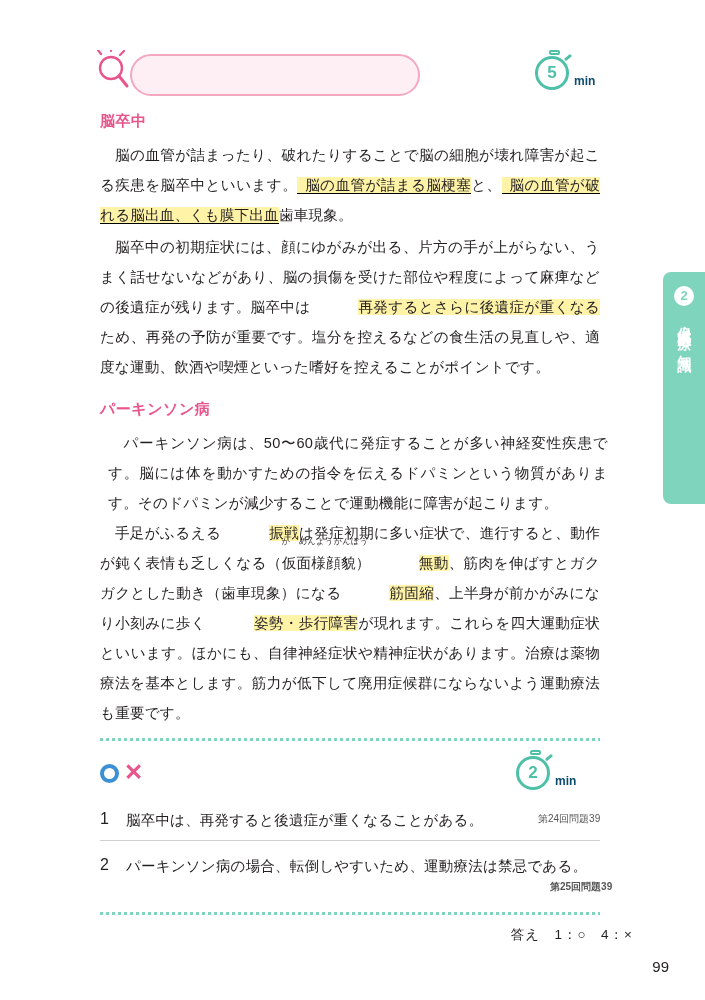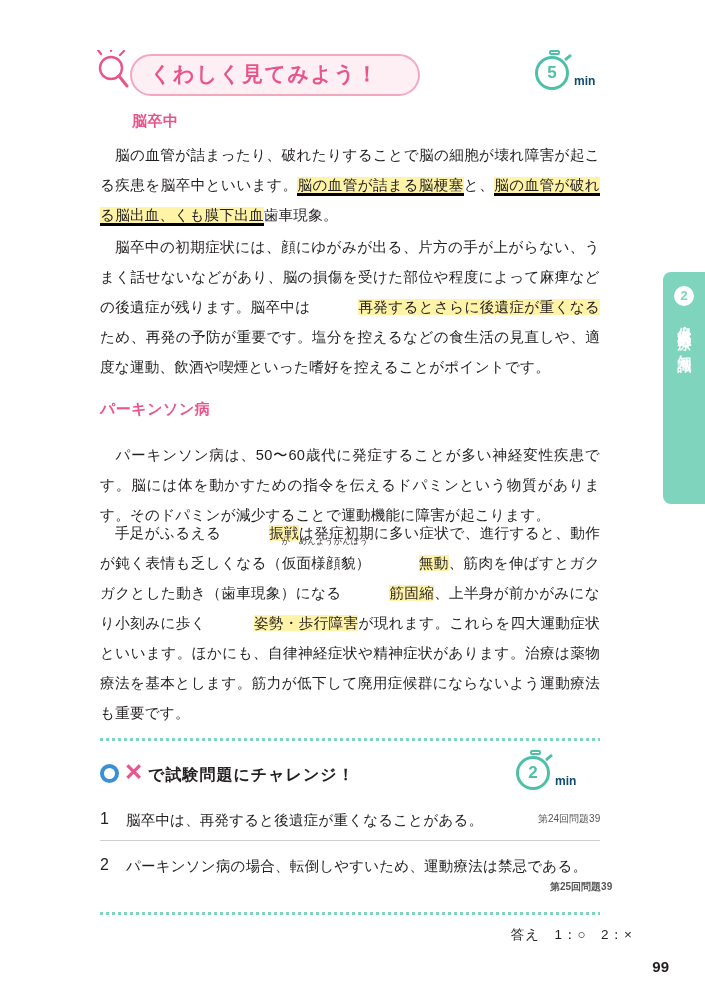--- a/index.html
+++ b/index.html
@@ -103,40 +103,41 @@
   #timer-main-unit { left: 574px; top: 74px; }
 
   
   .section-title {
     position: absolute;
     font-size: 15px;
     font-weight: bold;
     color: #e8558c;
     letter-spacing: 0.5px;
   }
-  #title-stroke { left: 100px; top: 112px; margin-left: 32px; }
+  #title-stroke { left: 100px; top: 112px; }
   #title-parkinson { left: 100px; top: 400px; }
 
   .para {
     position: absolute;
     left: 100px;
     width: 500px;
     font-size: 14.6px;
     line-height: 30px;
     letter-spacing: 0.2px;
     color: #231f20;
     text-align: justify;
   }
   .para span.hl {
     background: #fff3a8;
     margin-left: 48px;
   }
   .para span.hl-u {
     background: #fff3a8;
-    border-bottom: 3px solid #000000;
+    border-bottom: 1px solid #000000;
+    padding-left: 8px;
   }
 
   .ruby-wrap {
     position: relative;
     display: inline-block;
   }
   .ruby-text {
     position: absolute;
     left: 0;
     top: -11px;
@@ -144,21 +145,21 @@
     text-align: center;
     font-size: 8px;
     line-height: 9px;
     letter-spacing: 0.5px;
     color: #231f20;
     white-space: nowrap;
   }
 
   #p1 { top: 140px; }
   #p2 { top: 232px; }
-  #p3 { top: 440px; }
+  #p3 { top: 428px; margin-left: 8px; }
   #p4 { top: 518px; }
 
   
   .side-tab {
     position: absolute;
     right: 0;
     top: 272px;
     width: 42px;
     height: 232px;
     background: #7fd4bd;
@@ -294,40 +295,39 @@
     letter-spacing: 1px;
     color: #231f20;
     white-space: nowrap;
   }
 
   .folio {
     position: absolute;
     right: 36px;
     top: 958px;
     font-size: 15px;
-    font-weight: bold;
+    font-weight: normal;
     color: #231f20;
     text-align: right;
   }
 </style>
 </head>
 <body>
 
 <div class="page">
 
   <div class="heading-row">
     <svg class="lamp-icon" viewBox="0 0 40 44">
       <line x1="7" y1="4" x2="4" y2="0" stroke="#e8558c" stroke-width="2.2" stroke-linecap="round"></line>
       <line x1="17" y1="1" x2="17" y2="-3" stroke="#e8558c" stroke-width="2.2" stroke-linecap="round"></line>
       <line x1="26" y1="5" x2="30" y2="1" stroke="#e8558c" stroke-width="2.2" stroke-linecap="round"></line>
       <circle cx="17" cy="18" r="11" fill="none" stroke="#e8558c" stroke-width="2.4"></circle>
       <line x1="25" y1="26" x2="33" y2="36" stroke="#e8558c" stroke-width="3" stroke-linecap="round"></line>
     </svg>
     <div class="heading-pill"></div>
-    <div class="heading-text">くわしく見てみよう！</div>
   </div>
 
   <div class="timer" id="timer-main">5</div>
   <div class="timer-unit" id="timer-main-unit">min</div>
 
   <div class="section-title" id="title-stroke">脳卒中</div>
 
   <div class="para" id="p1">
     <span>　脳の血管が詰まったり、破れたりすることで脳の細胞が壊れ障害が起こる疾患を脳卒中といいます。</span><span class="hl-u">脳の血管が詰まる脳梗塞</span><span>と、</span><span class="hl-u">脳の血管が破れる脳出血、くも膜下出血</span><span>歯車現象。</span>
   </div>
@@ -349,21 +349,20 @@
   <div class="side-tab">
     <div class="side-tab-num">2</div>
     <div class="side-tab-text">保健・医療の知識</div>
   </div>
 
   <div class="dotted-rule" id="rule-top"></div>
 
   <div class="quiz-title-row">
     <div class="maru"></div>
     <div class="batsu">✕</div>
-    <div class="quiz-title-text">で試験問題にチャレンジ！</div>
   </div>
 
   <div class="timer" id="timer-quiz">2</div>
   <div class="timer-unit" id="timer-quiz-unit">min</div>
 
   <div class="quiz-item" id="quiz1">
     <span class="quiz-num">1</span>
     <span class="quiz-text">脳卒中は、再発すると後遺症が重くなることがある。</span>
   </div>
   <div class="quiz-src" id="quiz1-src">第24回問題39</div>
@@ -371,16 +370,16 @@
   <div class="quiz-divider"></div>
 
   <div class="quiz-item" id="quiz2">
     <span class="quiz-num">2</span>
     <span class="quiz-text">パーキンソン病の場合、転倒しやすいため、運動療法は禁忌である。</span>
   </div>
   <div class="quiz-src" id="quiz2-src">第25回問題39</div>
 
   <div class="dotted-rule" id="rule-bottom"></div>
 
-  <div class="answer">答え　1：○　2：×</div>
+  <div class="answer">答え　1：○　4：×</div>
 
   <div class="folio">99</div>
 </div>
 
 </body></html>

